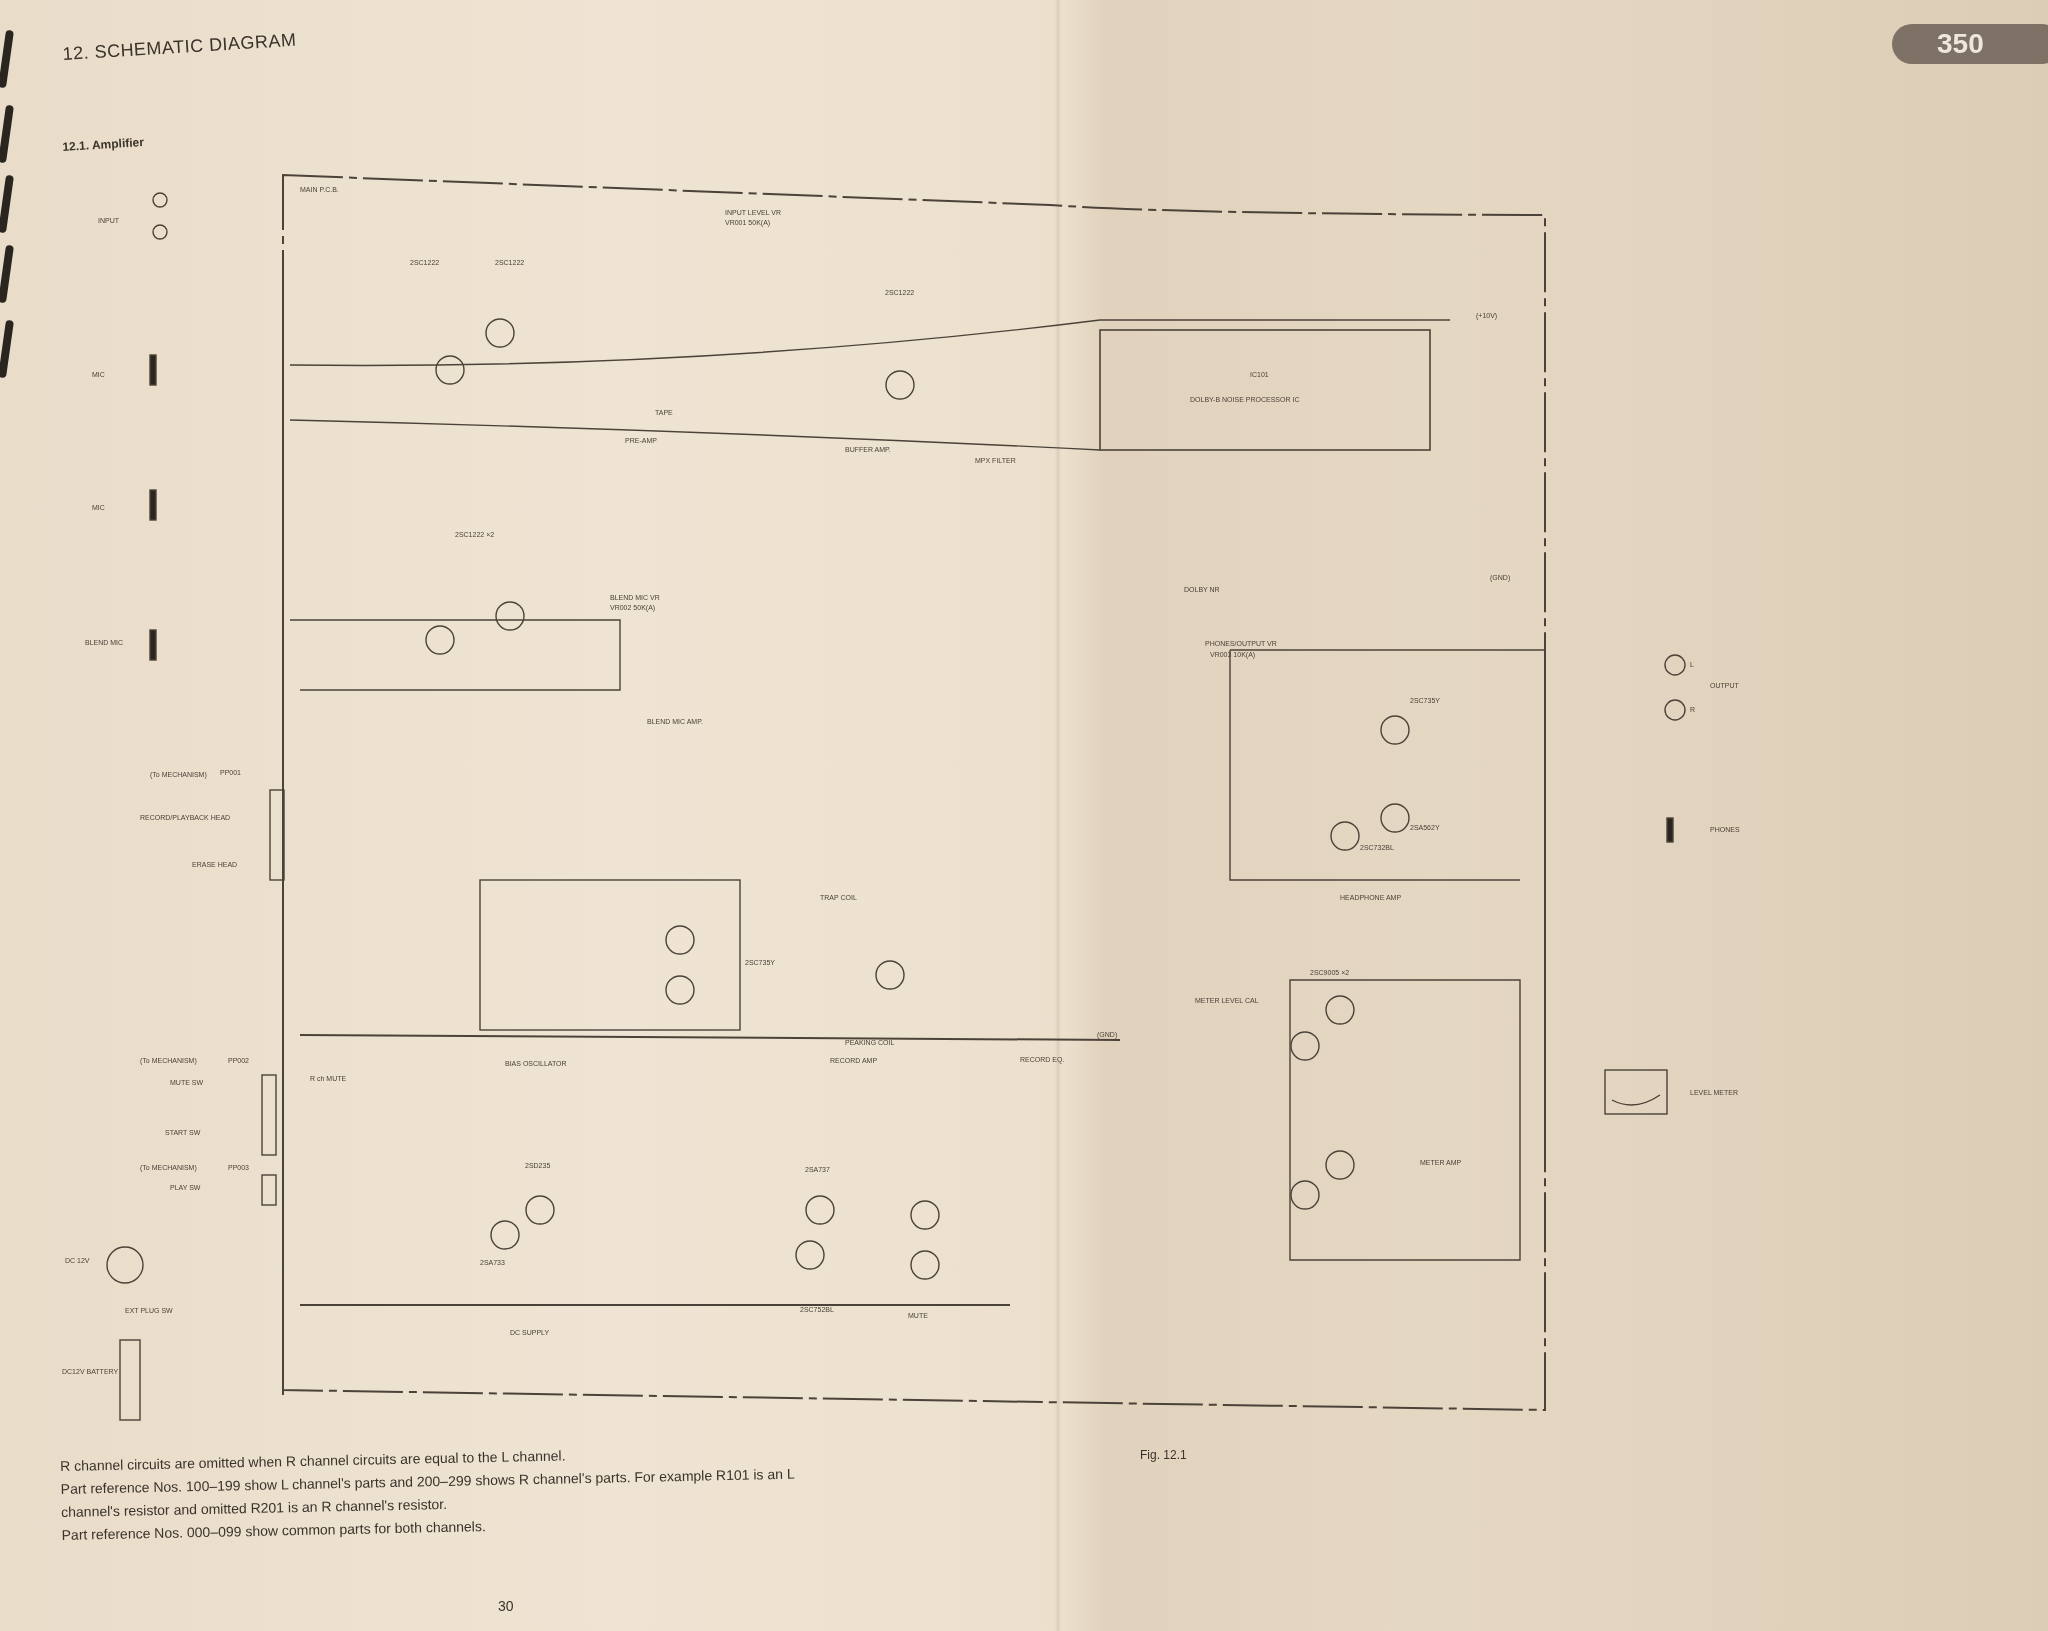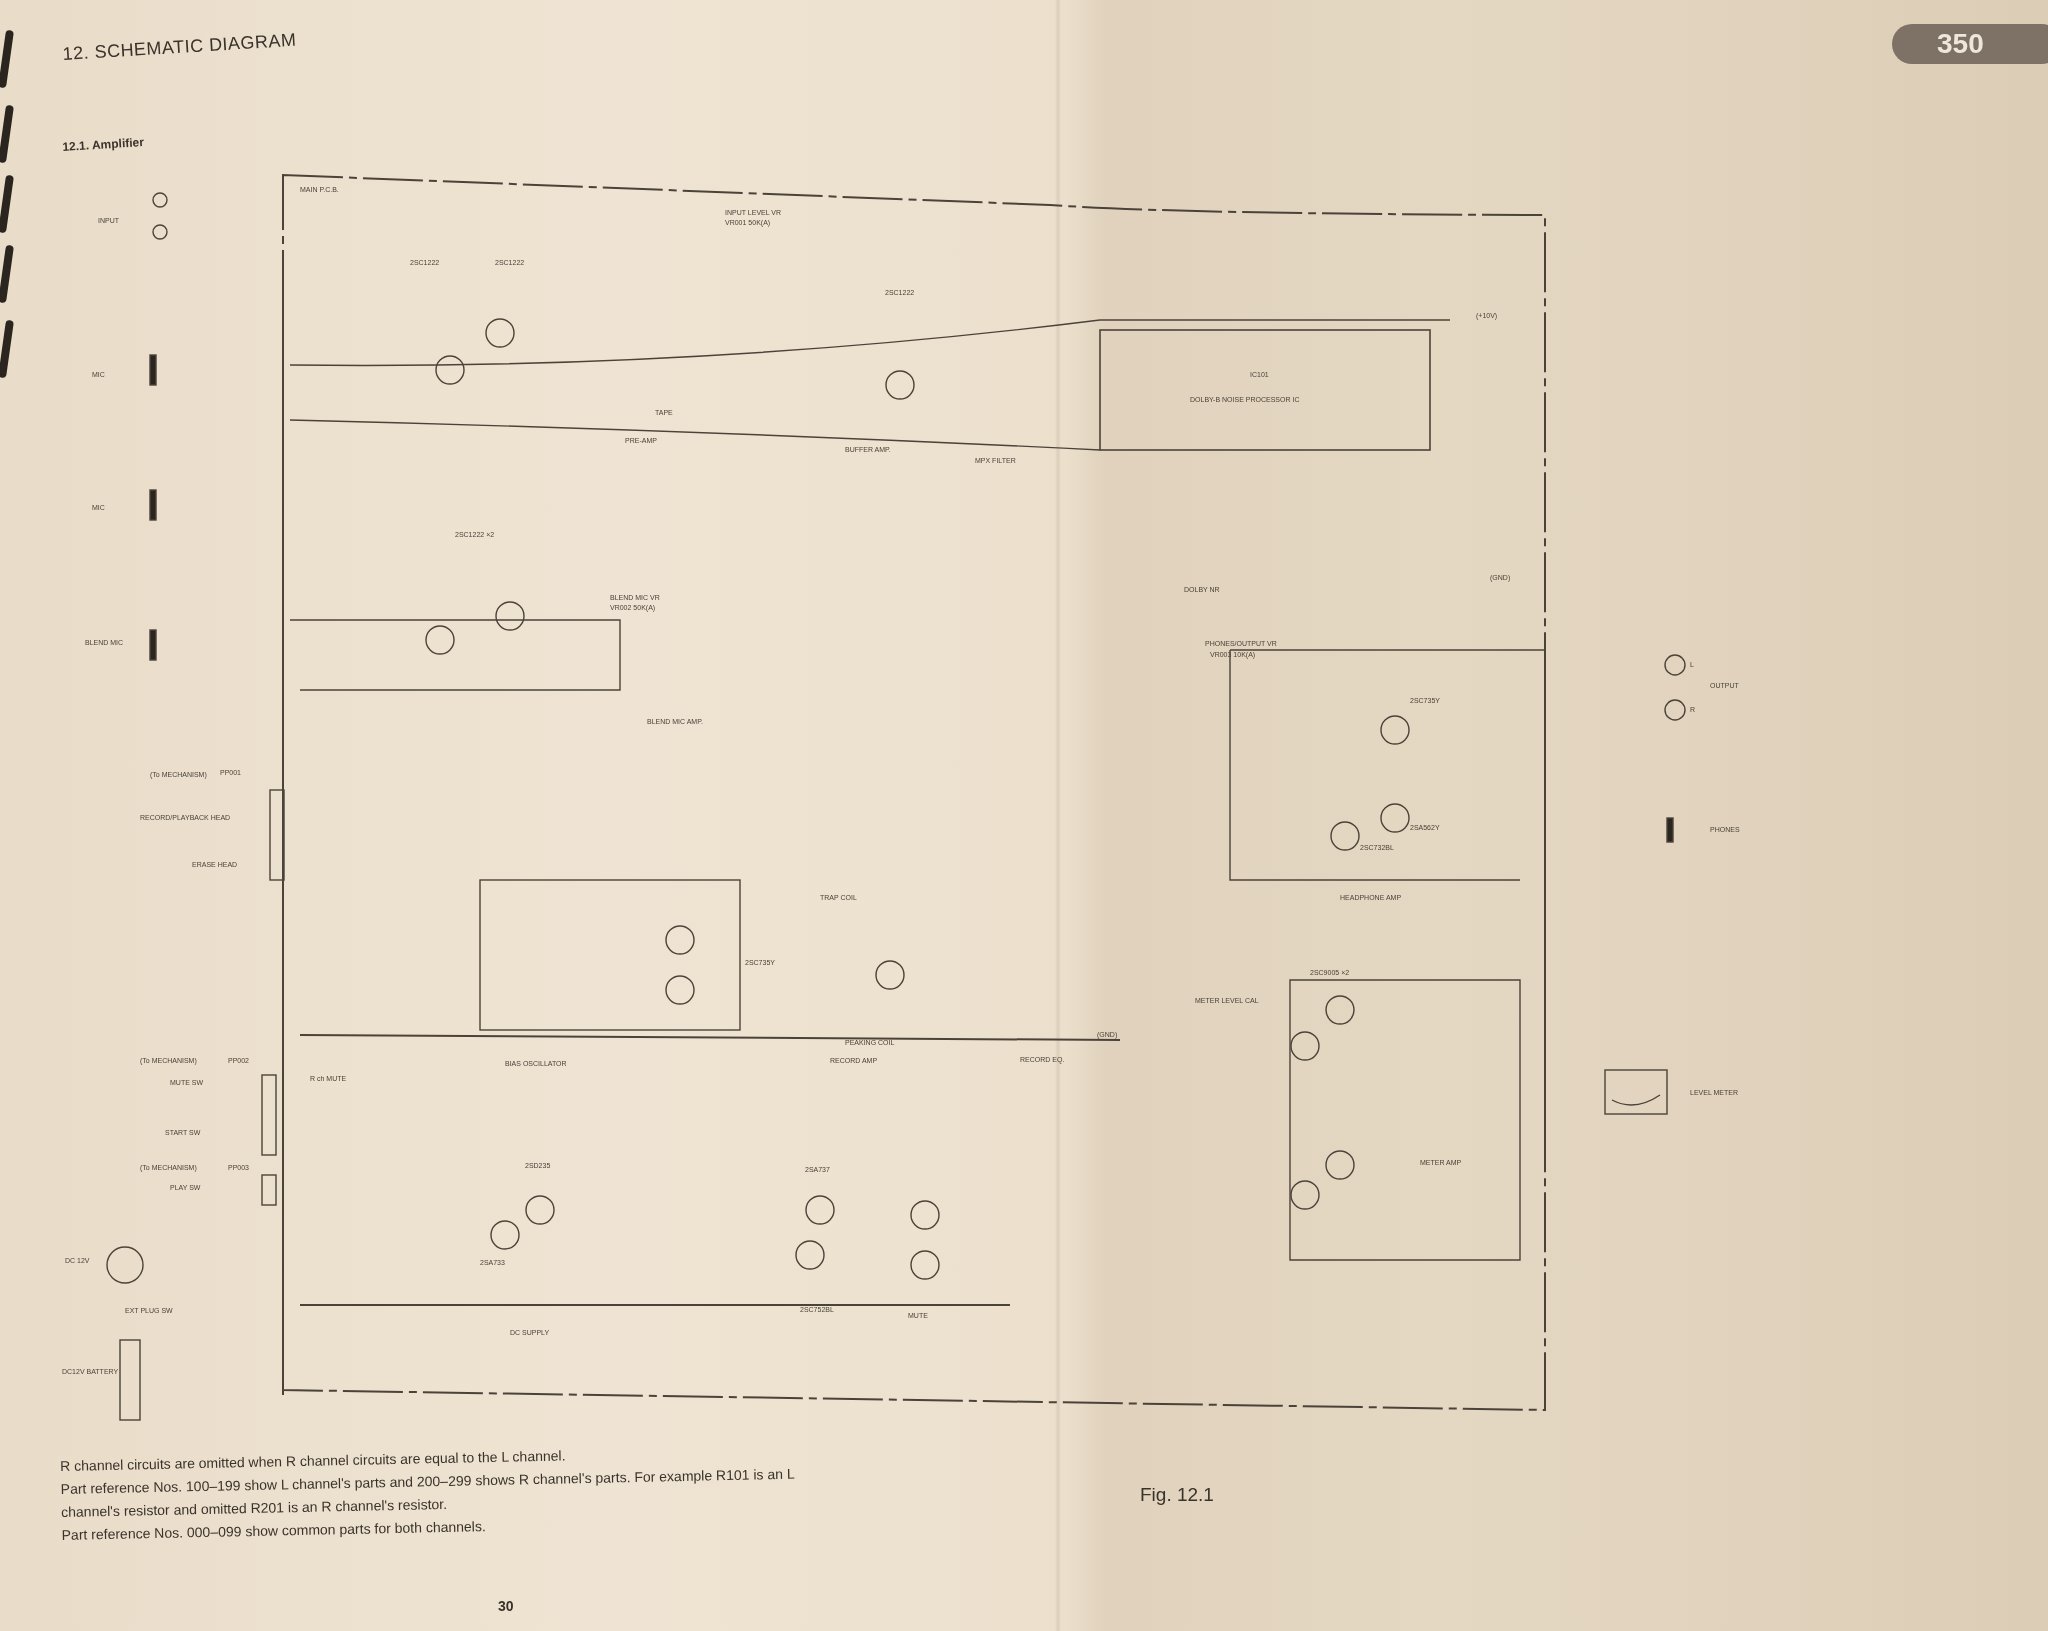--- a/index.html
+++ b/index.html
@@ -10,22 +10,22 @@
   }
   .binding { position: absolute; left: 0; top: 0; width: 14px; height: 100%; }
   .binding span { position: absolute; left: 2px; width: 8px; height: 58px; border-radius: 5px; background: #2b2520; transform: rotate(8deg); }
   .title { position: absolute; left: 62px; top: 44px; font-size: 18px; letter-spacing: 0.5px; transform: rotate(-3.5deg); transform-origin: left top; }
   .subtitle { position: absolute; left: 62px; top: 140px; font-size: 12px; font-weight: bold; transform: rotate(-3.5deg); transform-origin: left top; }
   .page-badge { position: absolute; left: 1892px; top: 24px; width: 170px; height: 40px; border-radius: 20px; background: #7d7265; color: #efe7da; font-weight: bold; font-size: 28px; line-height: 40px; padding-left: 45px; box-sizing: border-box; }
   .schematic { position: absolute; left: 0; top: 0; width: 2048px; height: 1631px; }
   .schematic text { font-family: "Liberation Sans", sans-serif; fill: #4a4238; }
   .notes { position: absolute; left: 60px; top: 1455px; width: 1060px; font-size: 14px; line-height: 23px; transform: rotate(-1.2deg); transform-origin: left top; }
   .notes div { white-space: nowrap; }
-  .fig-caption { position: absolute; left: 1140px; top: 1484px; font-size: 19px; }
-  .page-number { position: absolute; left: 498px; top: 1598px; font-size: 14px; font-weight: bold; }
+  .fig-caption { position: absolute; left: 1140px; top: 1448px; font-size: 12px; }
+  .page-number { position: absolute; left: 498px; top: 1598px; font-size: 14px; font-weight: normal; }
   .fold { position: absolute; left: 1055px; top: 0; width: 6px; height: 100%; background: linear-gradient(90deg, rgba(0,0,0,0) 0%, rgba(90,70,50,0.12) 50%, rgba(0,0,0,0) 100%); }
 </style>
 </head>
 <body>
 
 <div class="binding">
   <span style="top:30px"></span>
     <span style="top:105px"></span>
     <span style="top:175px"></span>
     <span style="top:245px"></span>

